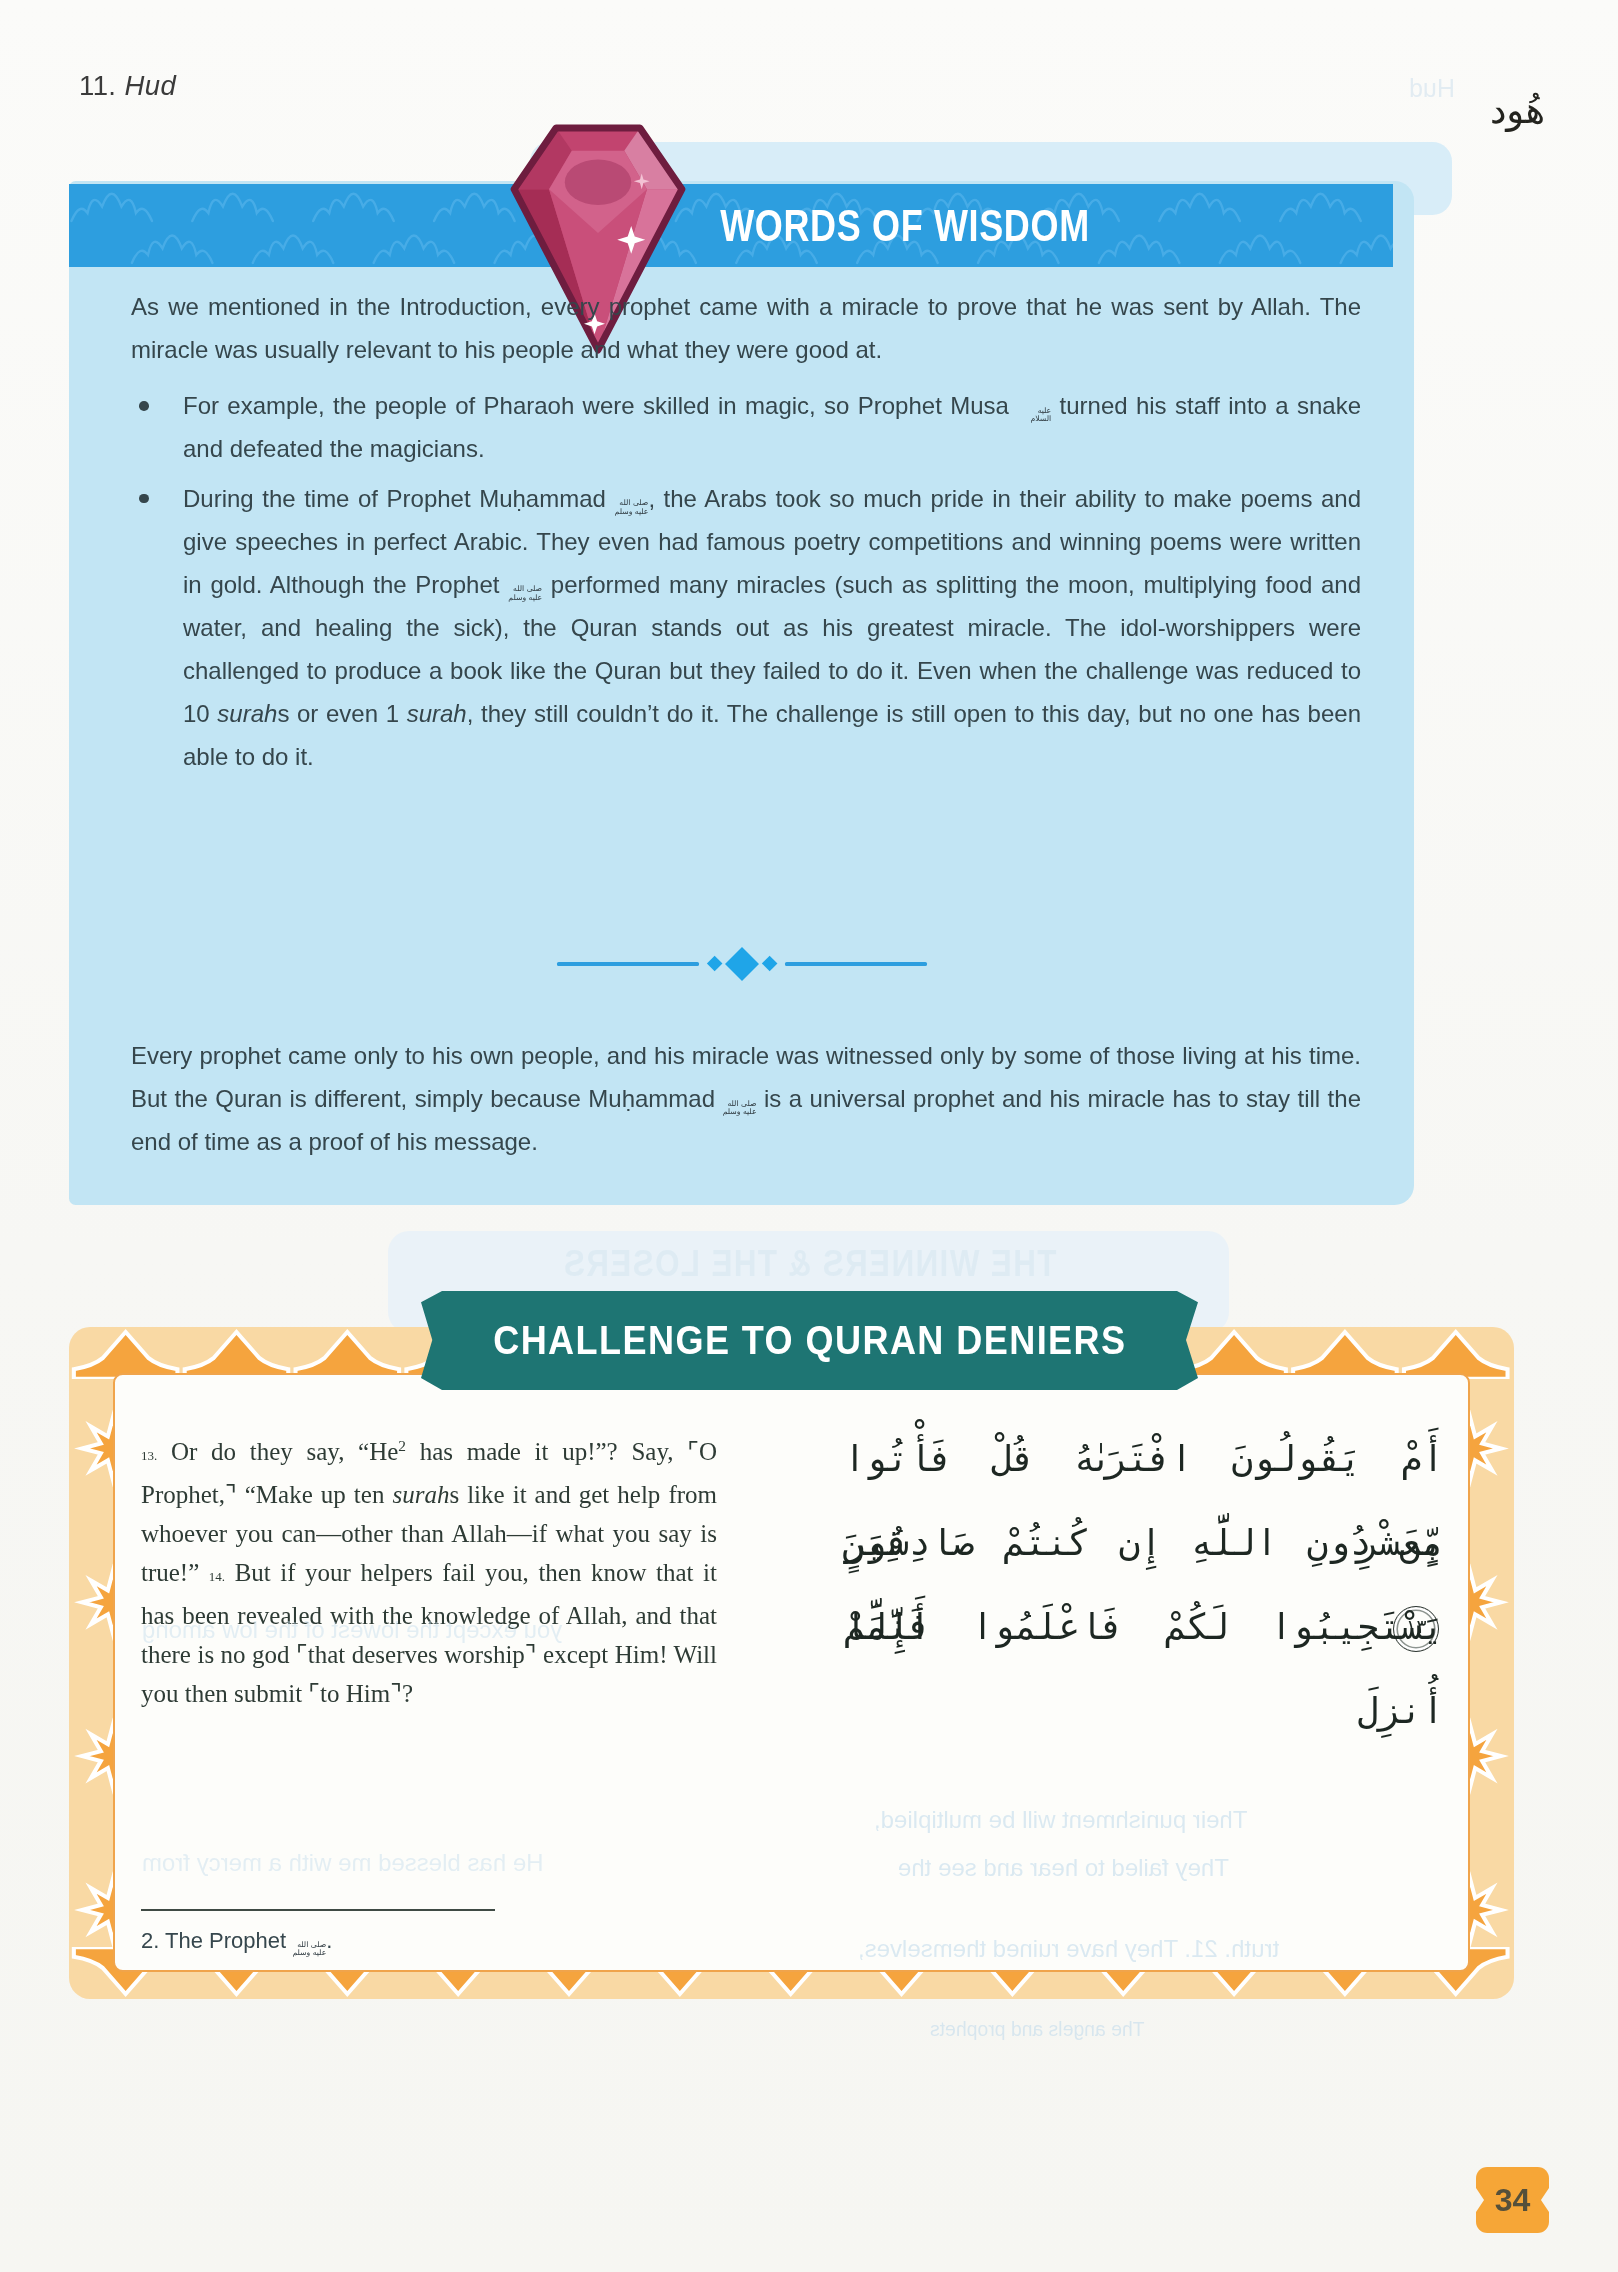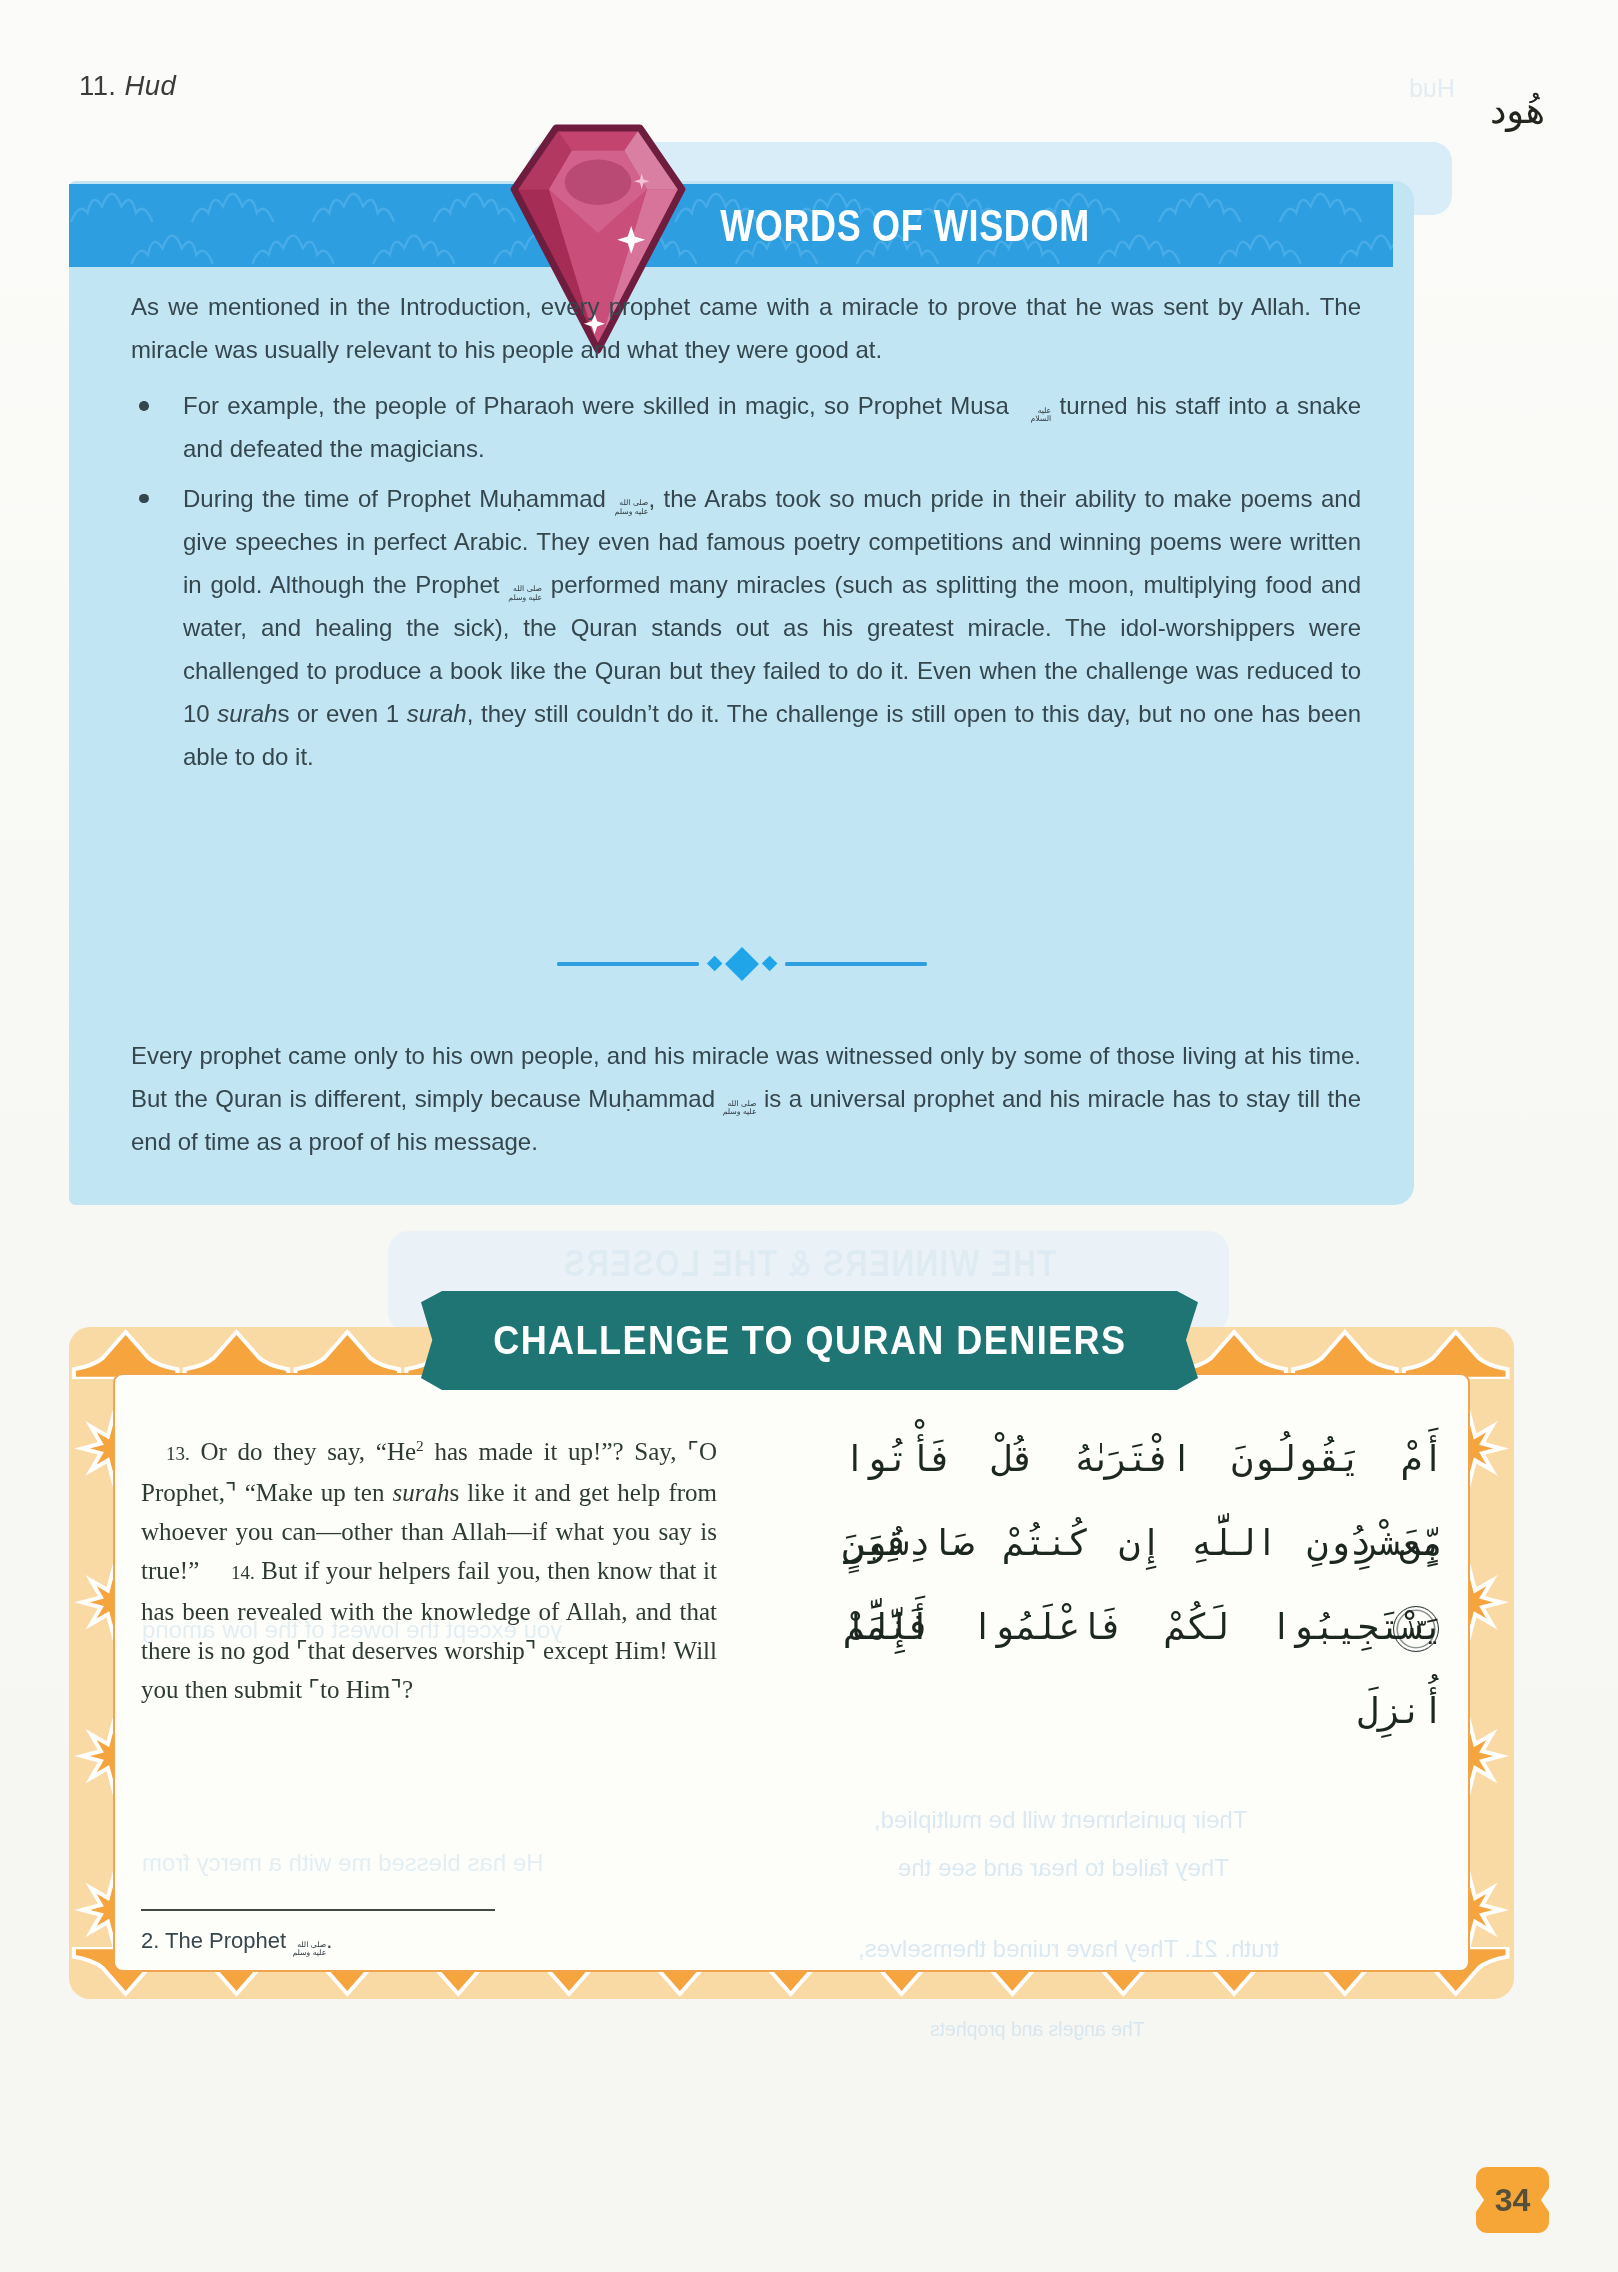--- a/index.html
+++ b/index.html
@@ -35,21 +35,21 @@
   .divider .line{width:142px;height:3.2px;background:#2d9edf;border-radius:1.6px;}
   .dia{background:#1fa5e8;transform:rotate(45deg);}
   .dia.s{width:11.3px;height:11.3px;}
   .dia.b{width:24px;height:24px;}
   .wow-outro{position:absolute;left:131px;top:1034px;width:1230px;
              color:#35464c;font-size:24px;line-height:43px;text-align:justify;}
   
   .honorific{display:inline-block;width:34px;font-size:7.7px;line-height:1.08;text-align:right;
              vertical-align:-7.3px;color:#2f3a40;direction:rtl;
              font-family:"DejaVu Sans",sans-serif;}
-  .vnum{font-size:19px;margin-left:25px;}
+  .vnum{font-size:13px;}
   sup{font-size:15.4px;line-height:0;}
   .aya{display:inline-flex;align-items:center;justify-content:center;
        width:44px;height:44px;border:1.6px solid #2c3530;border-radius:50%;
        box-shadow:inset 0 0 0 2.4px #fff,inset 0 0 0 4px #8d948f;
        font-size:18.6px;vertical-align:middle;margin:0 4.9px;}
   
   .ghost-tab{position:absolute;left:388px;top:1231px;width:841px;height:102px;
              background:#eaf2f8;border-radius:21px;}
   .challenge-banner{position:absolute;left:421px;top:1291px;width:777px;height:99px;
         background:#1e7573;display:flex;align-items:center;justify-content:center;

